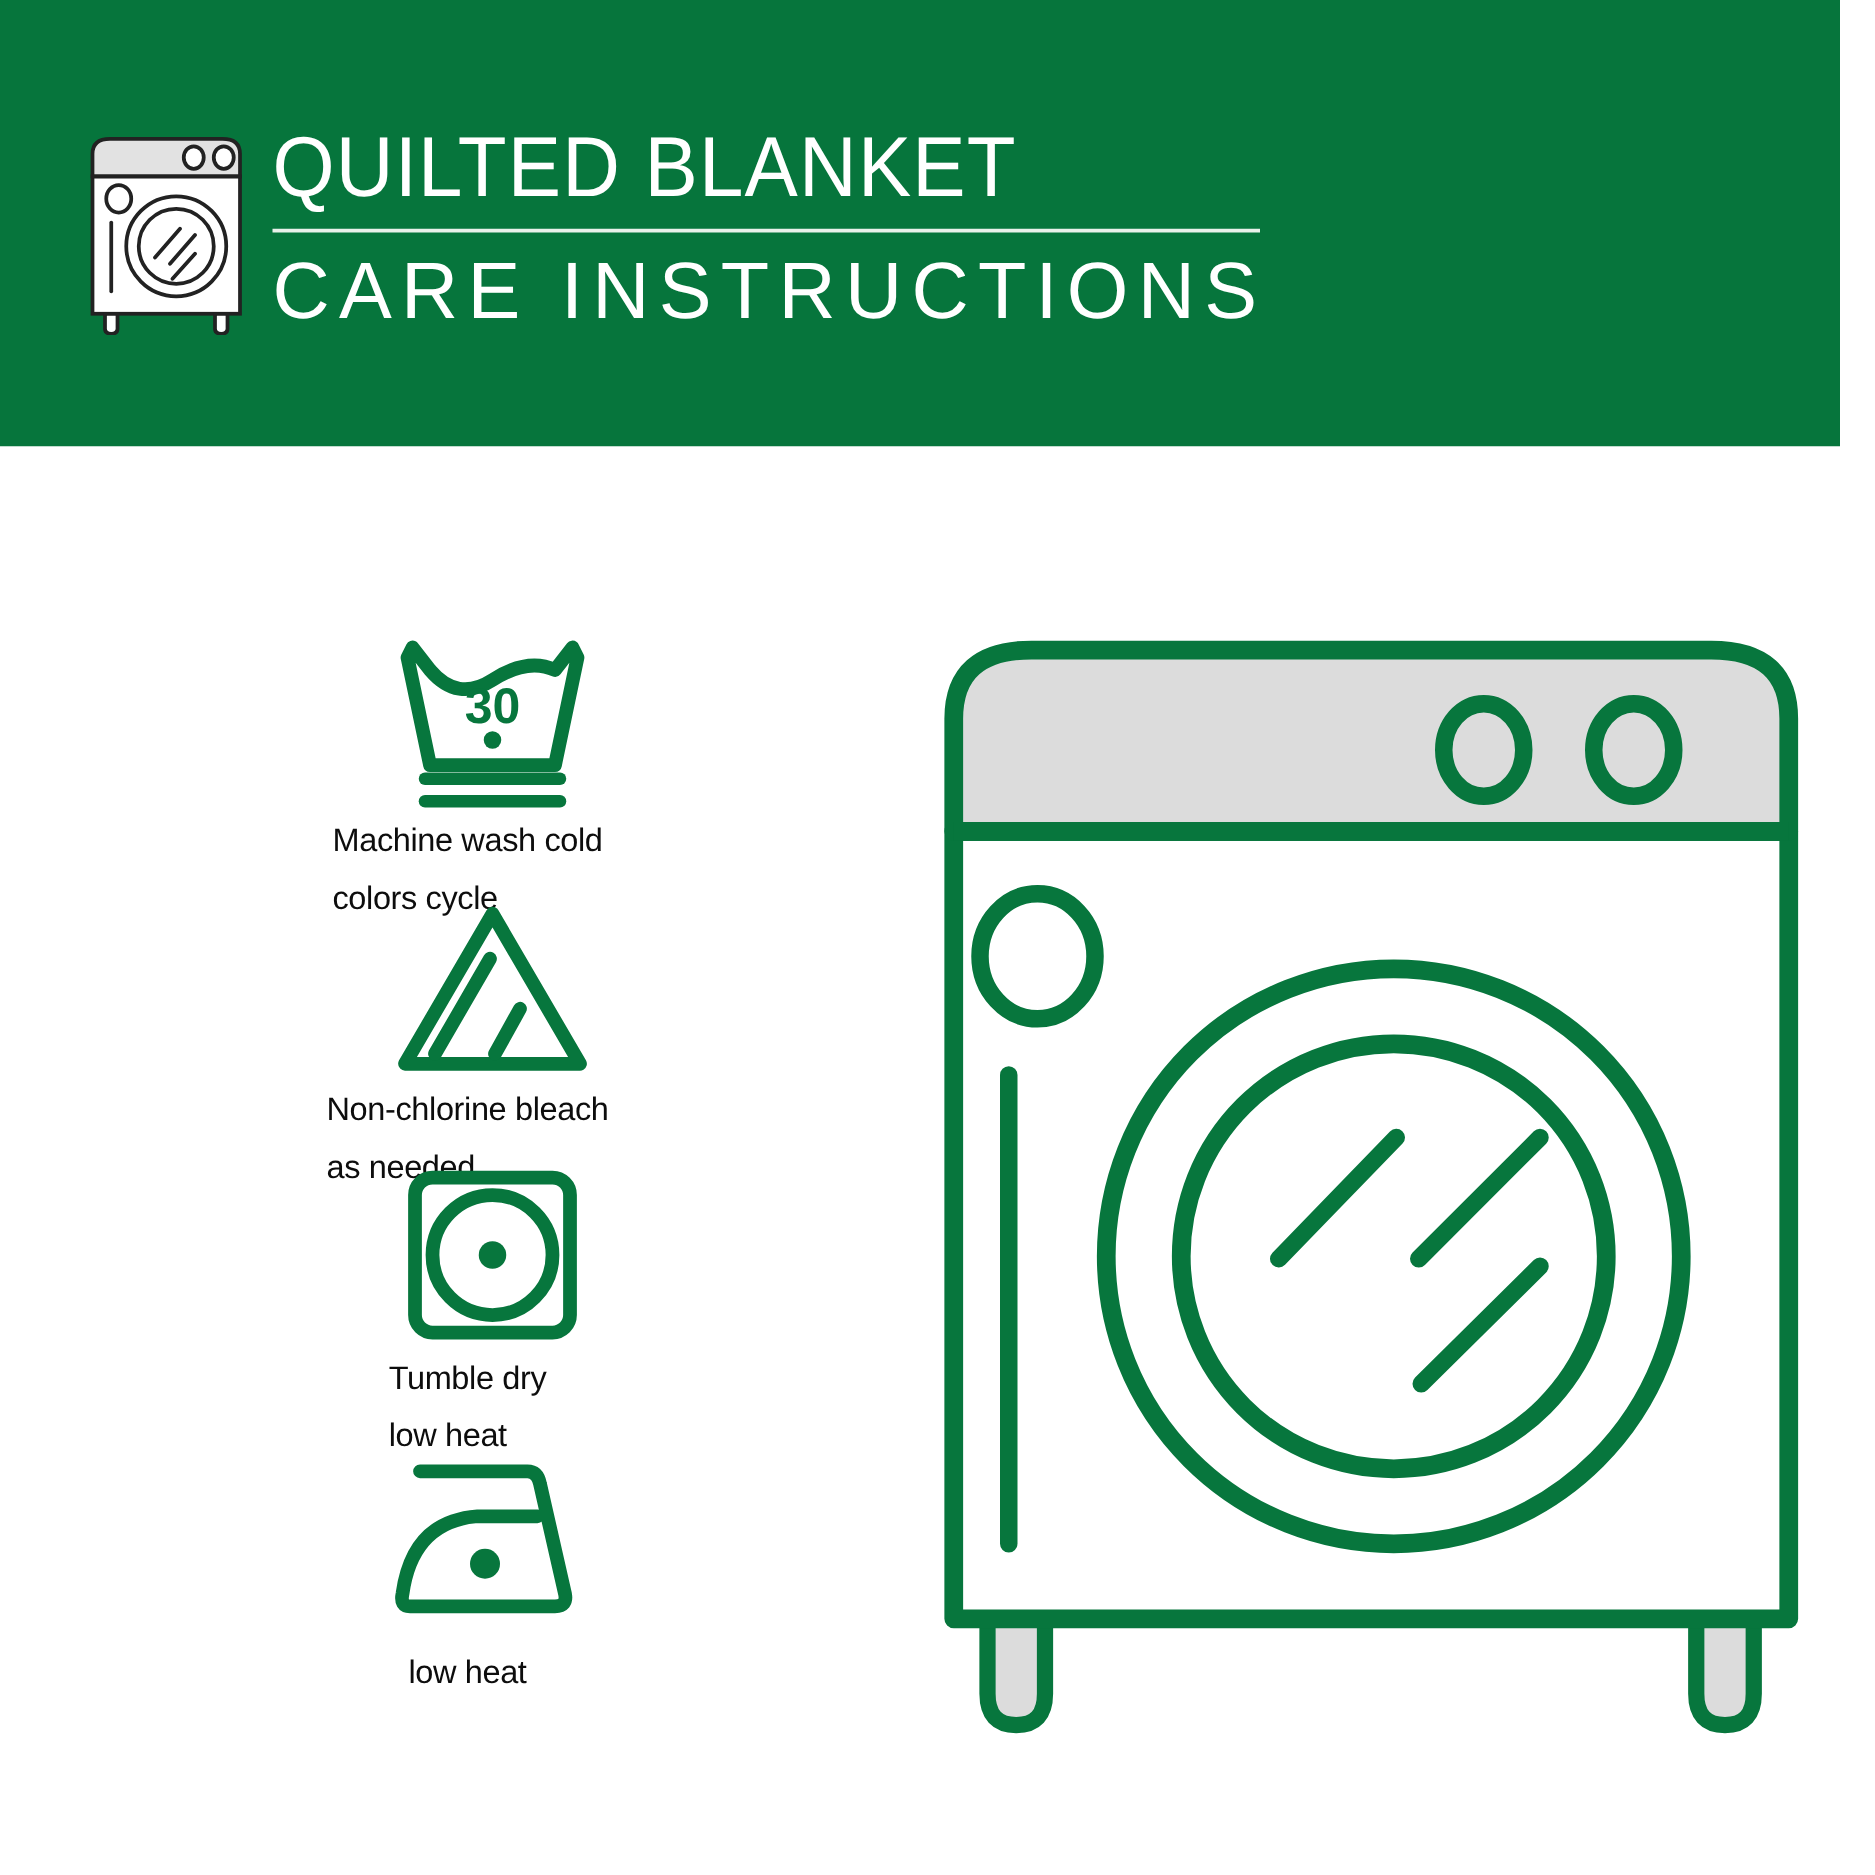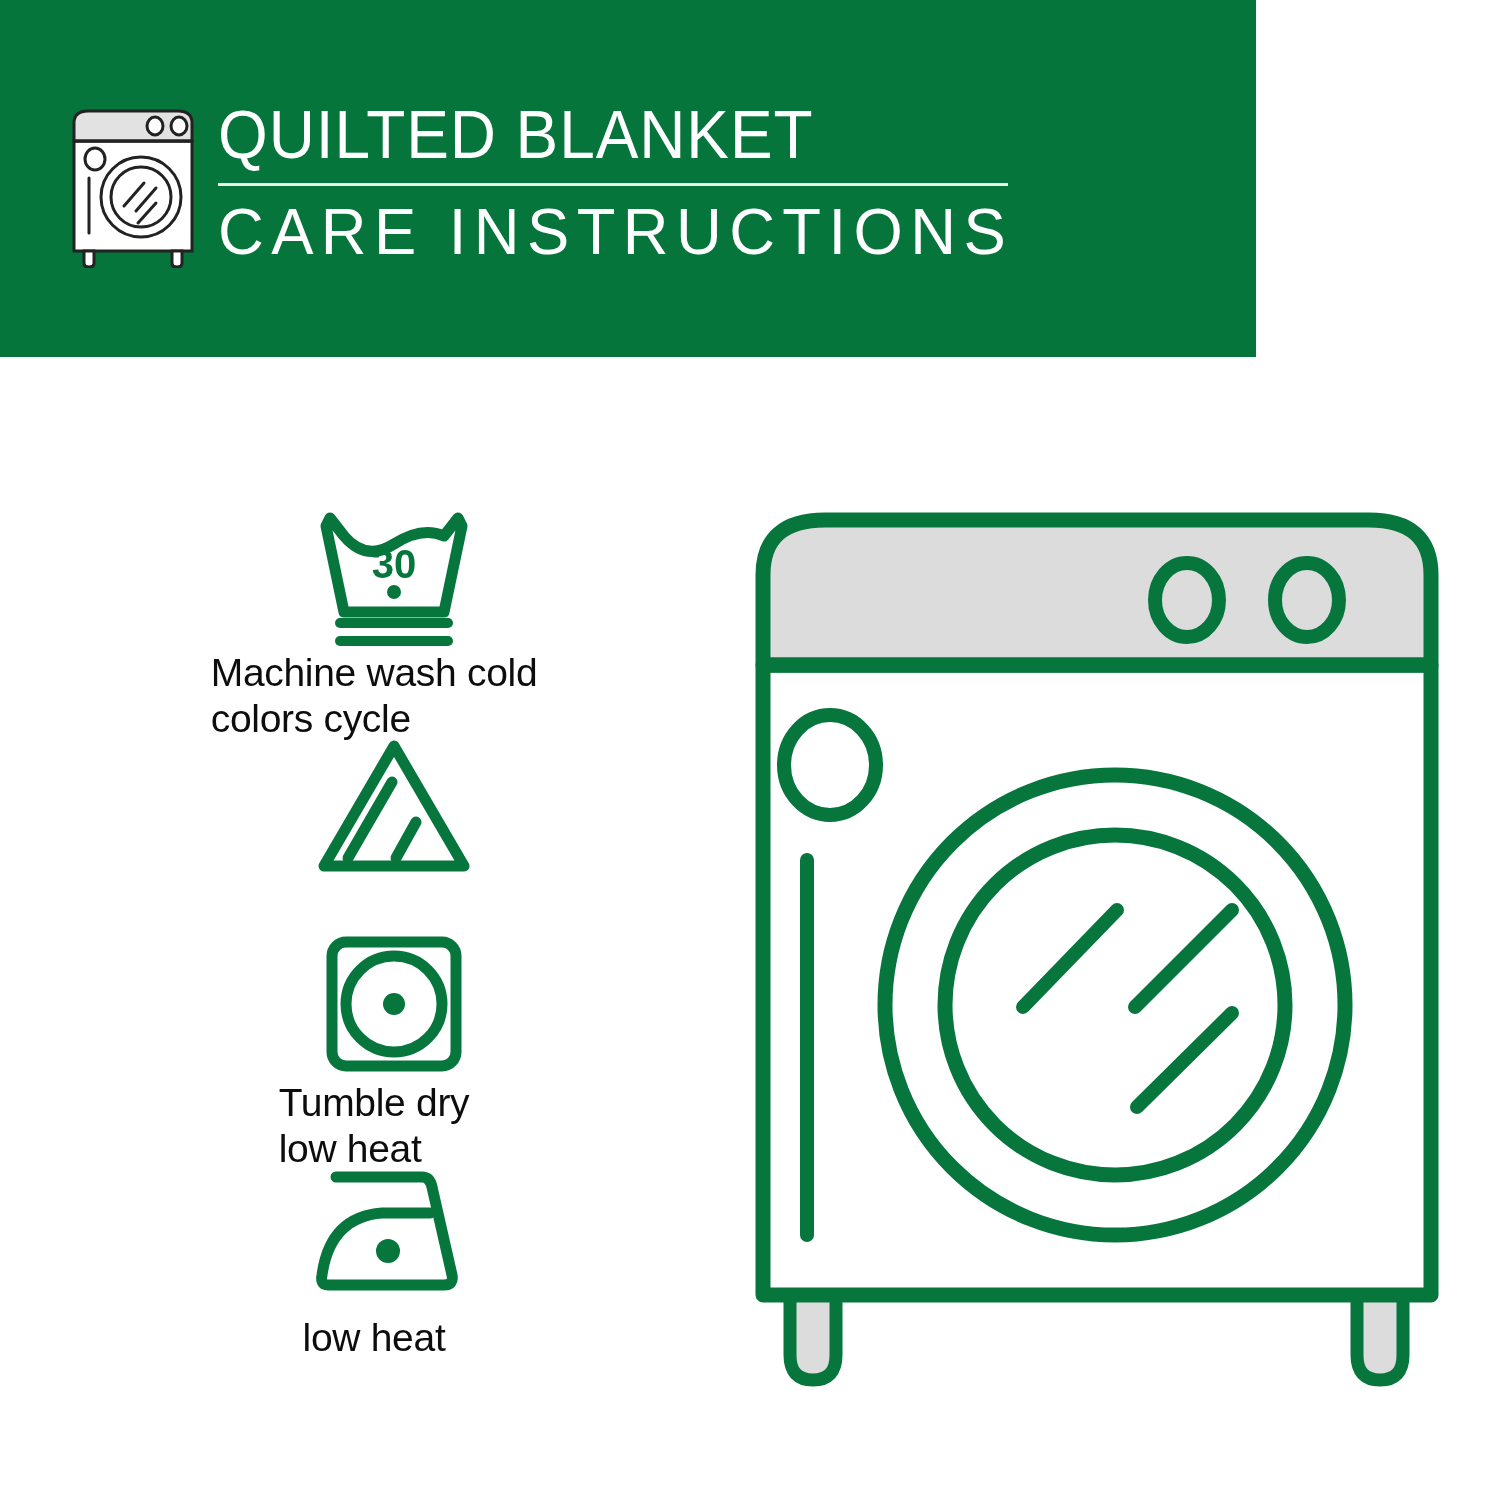--- a/index.html
+++ b/index.html
@@ -6,21 +6,21 @@
   html, body {
     width:1500px; height:1500px;
     background:#ffffff;
     font-family:"Liberation Sans", sans-serif;
     overflow:hidden;
   }
   .page { position:relative; width:1500px; height:1500px; background:#ffffff; }
 
   
   .header {
-    position:absolute; left:0; top:0; width:1256px; height:357px;
+    position:absolute; left:0; top:0; width:1472px; height:357px;
     background:#06753c;
   }
   .header-logo {
     position:absolute; left:62px; top:103px; width:150px; height:165px;
   }
   .header-text { position:absolute; left:218px; top:96px; width:800px; }
   .title-main {
     font-family:"Liberation Sans Narrow","Liberation Sans", sans-serif;
     font-size:68px; line-height:76px; color:#ffffff;
     font-weight:400; letter-spacing:1px;
@@ -43,21 +43,21 @@
   .care-row {
     position:relative; display:flex; align-items:center;
     height:215px;
     flex-direction:column;
   }
   .care-icon {
     position:relative; width:180px; min-width:180px; height:180px;
     margin-left:68px; display:flex; align-items:center; justify-content:center;
   }
   .care-text {
-    font-size:39px; line-height:45.5px; color:#0d0d0d;
+    font-size:26px; line-height:45.5px; color:#0d0d0d;
     font-weight:400; letter-spacing:-0.3px; margin-left:28px;
     font-family:"Liberation Sans", sans-serif;
   }
 
   
   .machine { position:absolute; left:745px; top:495px; width:710px; height:920px; }
 </style>
 </head>
 <body>
 
@@ -120,20 +120,24 @@
     </div>
 
     <div class="care-row">
       <div class="care-icon">
         <svg width="180" height="150" viewBox="0 0 180 150">
           <path d="M90 16 L160 136 L20 136 Z" fill="none" stroke="#07763d" stroke-width="11" stroke-linejoin="round"></path>
           <line x1="88" y1="52" x2="44" y2="128" stroke="#07763d" stroke-width="11" stroke-linecap="round"></line>
           <line x1="112" y1="92" x2="92" y2="128" stroke="#07763d" stroke-width="11" stroke-linecap="round"></line>
         </svg>
       </div>
+      <div class="care-text">
+        <div>Non-chlorine bleach</div>
+        <div>as needed</div>
+      </div>
     </div>
 
     <div class="care-row">
       <div class="care-icon">
         <svg width="180" height="150" viewBox="0 0 180 150">
           <rect x="28" y="12" width="124" height="124" rx="14" ry="14" fill="none" stroke="#07763d" stroke-width="11"></rect>
           <circle cx="90" cy="74" r="48" fill="none" stroke="#07763d" stroke-width="11"></circle>
           <circle cx="90" cy="74" r="11" fill="#07763d"></circle>
         </svg>
       </div>

